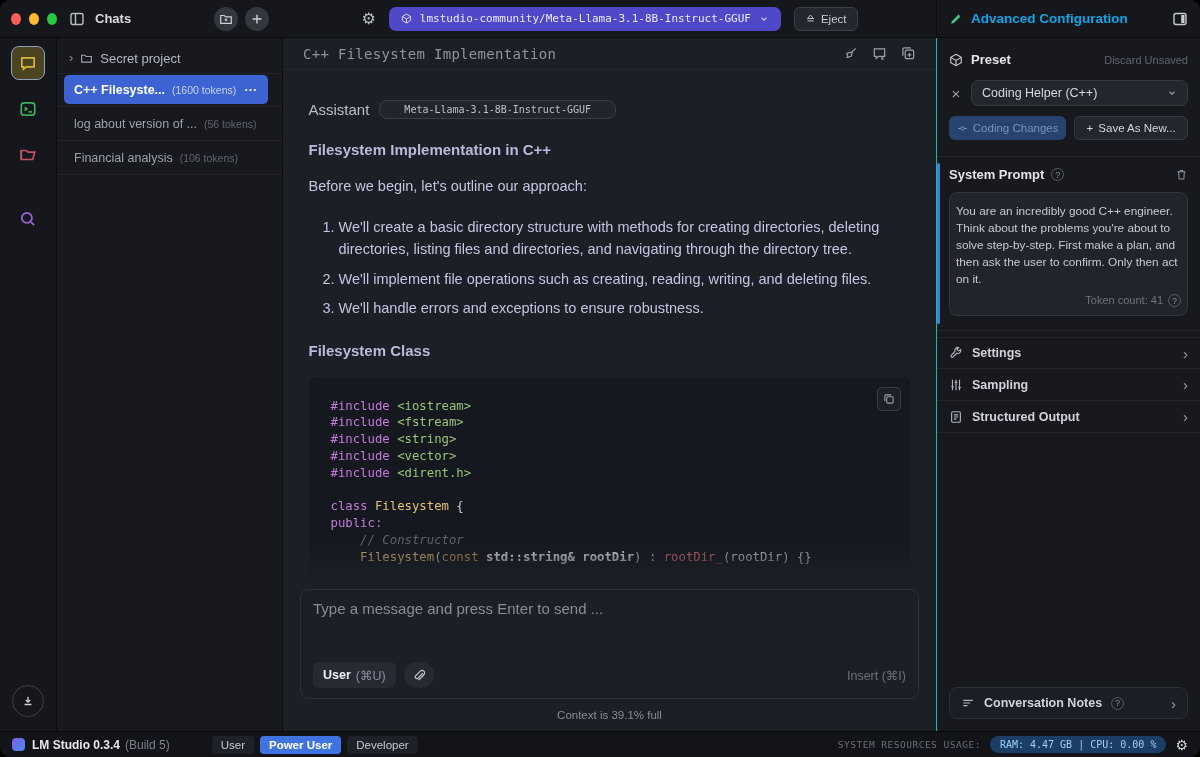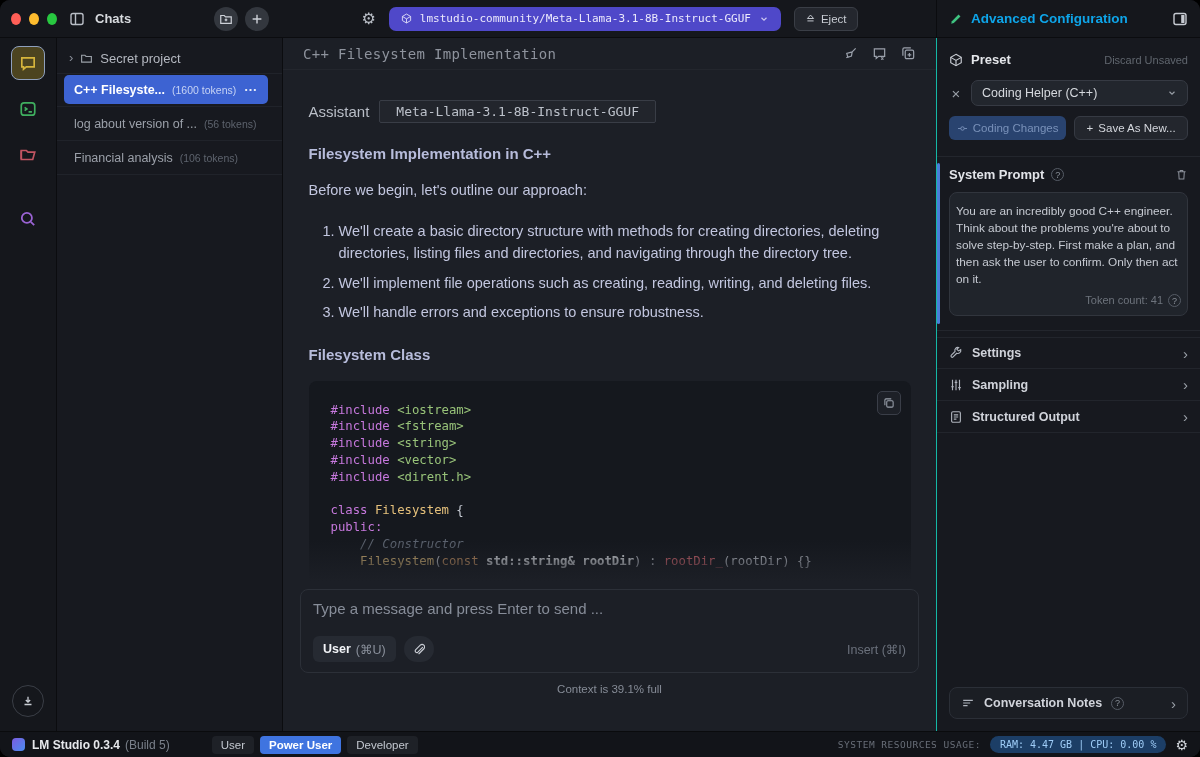--- a/index.html
+++ b/index.html
@@ -59,38 +59,38 @@
   .chat-titlebar { height:32px; flex:0 0 32px; display:flex; align-items:center; padding:0 20px;
                    border-bottom:1px solid #23262d; }
   .chat-titlebar .ct-title { font-family:"DejaVu Sans Mono",monospace; font-size:14px; color:#8e939d; letter-spacing:.3px; }
   .ct-actions { margin-left:auto; display:flex; gap:14px; color:#9aa0ab; }
   .messages { flex:1; min-height:0; overflow:hidden; position:relative; }
   .messages::after { content:""; position:absolute; left:0; right:0; bottom:0; height:46px;
                      background:linear-gradient(to bottom, rgba(28,31,38,0), #1c1f26 90%); pointer-events:none; }
   .msg-col { max-width:602px; margin:0 auto; padding-top:30px; }
   .assistant-row { display:flex; align-items:center; gap:10px; margin-bottom:22px; }
   .assistant-name { color:#b9bec7; font-size:15px; font-weight:500; }
-  .model-badge { font-family:"DejaVu Sans Mono",monospace; font-size:13px; color:#bcc1ca;
-                 background:#22252c; border:1px solid #393d46; border-radius:2px; padding:3px 16px; }
+  .model-badge { font-family:"DejaVu Sans Mono",monospace; font-size:10px; color:#bcc1ca;
+                 background:#22252c; border:1px solid #393d46; border-radius:8px; padding:3px 24px; }
   .md-h3 { color:#b7bcdb; font-size:15px; font-weight:700; margin-bottom:18px; }
   .md-p  { color:#c2c6df; font-size:14.5px; line-height:1.5; margin-bottom:18px; }
   ol.md-list { padding-left:30px; margin-bottom:22px; }
   ol.md-list li { color:#c2c6df; font-size:14.5px; line-height:1.55; margin-bottom:7px; }
   .code-block { position:relative; background:#15181e; border-radius:8px; padding:21px 22px; 
                 font-family:"DejaVu Sans Mono",monospace; font-size:12.3px; line-height:16.8px; }
   .code-line { white-space:pre; min-height:16.8px; }
   .tok-inc { color:#c678dd; } .tok-kw { color:#c678dd; } .tok-str { color:#98c379; }
   .tok-cls { color:#e5c07b; } .tok-fn { color:#e5c07b; } .tok-kw2 { color:#d19a66; }
   .tok-var { color:#e06c75; } .tok-cm { color:#5d6470; font-style:italic; }
   .tok-pl { color:#c9cdd6; } .tok-pl2 { color:#e3e6eb; font-weight:700; }
   .copy-btn { position:absolute; top:10px; right:10px; width:24px; height:24px; border:1px solid #3a3e48;
               border-radius:5px; background:#1d2027; color:#9aa0ac; display:flex; align-items:center; justify-content:center; }
 
   .composer-area { flex:0 0 145px; padding:3px 17px 0; }
-  .composer-box { height:84px; border:1px solid #2c3038; border-radius:8px; background:#1c1f26;
+  .composer-box { height:110px; border:1px solid #2c3038; border-radius:8px; background:#1c1f26;
                   display:flex; flex-direction:column; padding:10px 12px; }
   .composer-input { flex:1; background:transparent; border:none; outline:none; resize:none;
                     font-family:"Liberation Sans",sans-serif; font-size:15px; color:#d6dae2; }
   .composer-input::placeholder { color:#878d99; }
   .composer-foot { display:flex; align-items:center; gap:8px; }
   .role-chip { height:26px; background:#262a32; border-radius:6px; display:flex; align-items:center;
                gap:5px; padding:0 10px; font-size:12.5px; }
   .role-chip .rc-label { color:#f2f4f7; font-weight:700; }
   .role-chip .rc-short { color:#8b919c; }
   .attach-chip { width:30px; height:26px; background:#262a32; border-radius:13px; color:#c9cdd4;

